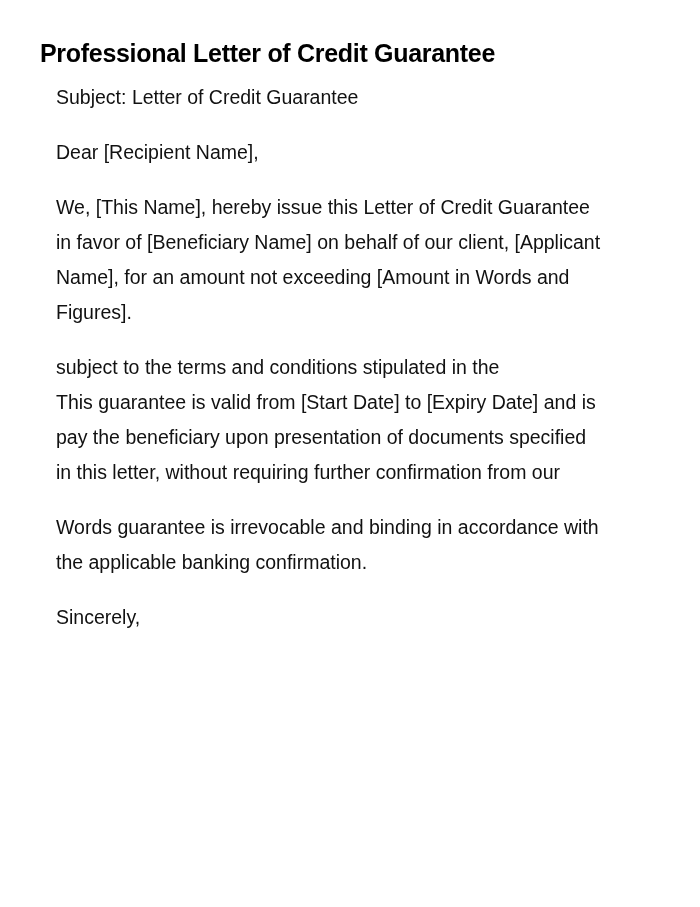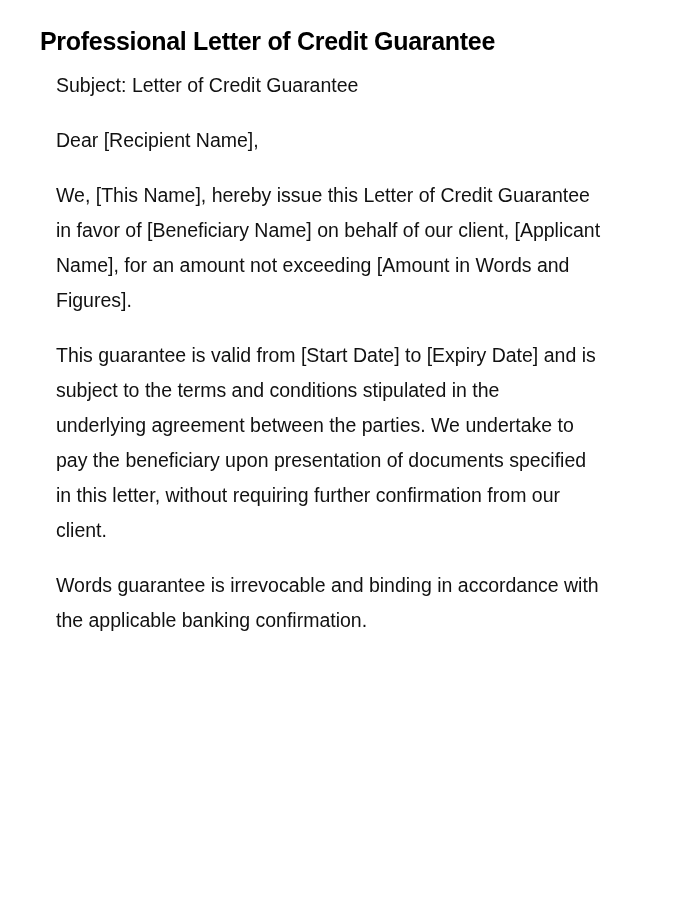--- a/index.html
+++ b/index.html
@@ -1,19 +1,19 @@
 <!DOCTYPE html>
 <html><head>
 <meta charset="utf-8">
 <style>
   html, body { margin: 0; padding: 0; background: #ffffff; }
   body { width: 700px; height: 907px; overflow: hidden; position: relative;
          font-family: "Liberation Sans", sans-serif; color: #111111; }
   .page { position: absolute; left: 40px; top: 24px; width: 630px; }
-  .title { font-size: 25px; font-weight: bold; line-height: 34px; margin: 0 0 10px 0;
+  .title { font-size: 25px; font-weight: bold; line-height: 34px; margin: 12px 0 10px 0;
            letter-spacing: -0.3px; color: #000; }
   .para { font-size: 19.5px; line-height: 35px; margin: 0 0 20px 16px; }
   .line { display: block; white-space: nowrap; }
 </style>
 </head>
 <body>
 
 <div class="page">
   <h1 class="title">Professional Letter of Credit Guarantee</h1>
 
@@ -22,29 +22,28 @@
   <p class="para">Dear [Recipient Name],</p>
 
   <p class="para">
     <span class="line">We, [This Name], hereby issue this Letter of Credit Guarantee</span>
     <span class="line">in favor of [Beneficiary Name] on behalf of our client, [Applicant</span>
     <span class="line">Name], for an amount not exceeding [Amount in Words and</span>
     <span class="line">Figures].</span>
   </p>
 
   <p class="para">
+    <span class="line">subject to the terms and conditions stipulated in the</span>
     <span class="line">This guarantee is valid from [Start Date] to [Expiry Date] and is</span>
-    <span class="line">subject to the terms and conditions stipulated in the</span>
-    <span class="line">underlying agreement between the parties. We undertake to</span>
     <span class="line">pay the beneficiary upon presentation of documents specified</span>
     <span class="line">in this letter, without requiring further confirmation from our</span>
-    <span class="line">client.</span>
   </p>
 
   <p class="para">
     <span class="line">Words guarantee is irrevocable and binding in accordance with</span>
     <span class="line">the applicable banking confirmation.</span>
   </p>
 
+  <p class="para">Sincerely,</p>
 
 
 
 </div>
 
 </body></html>

